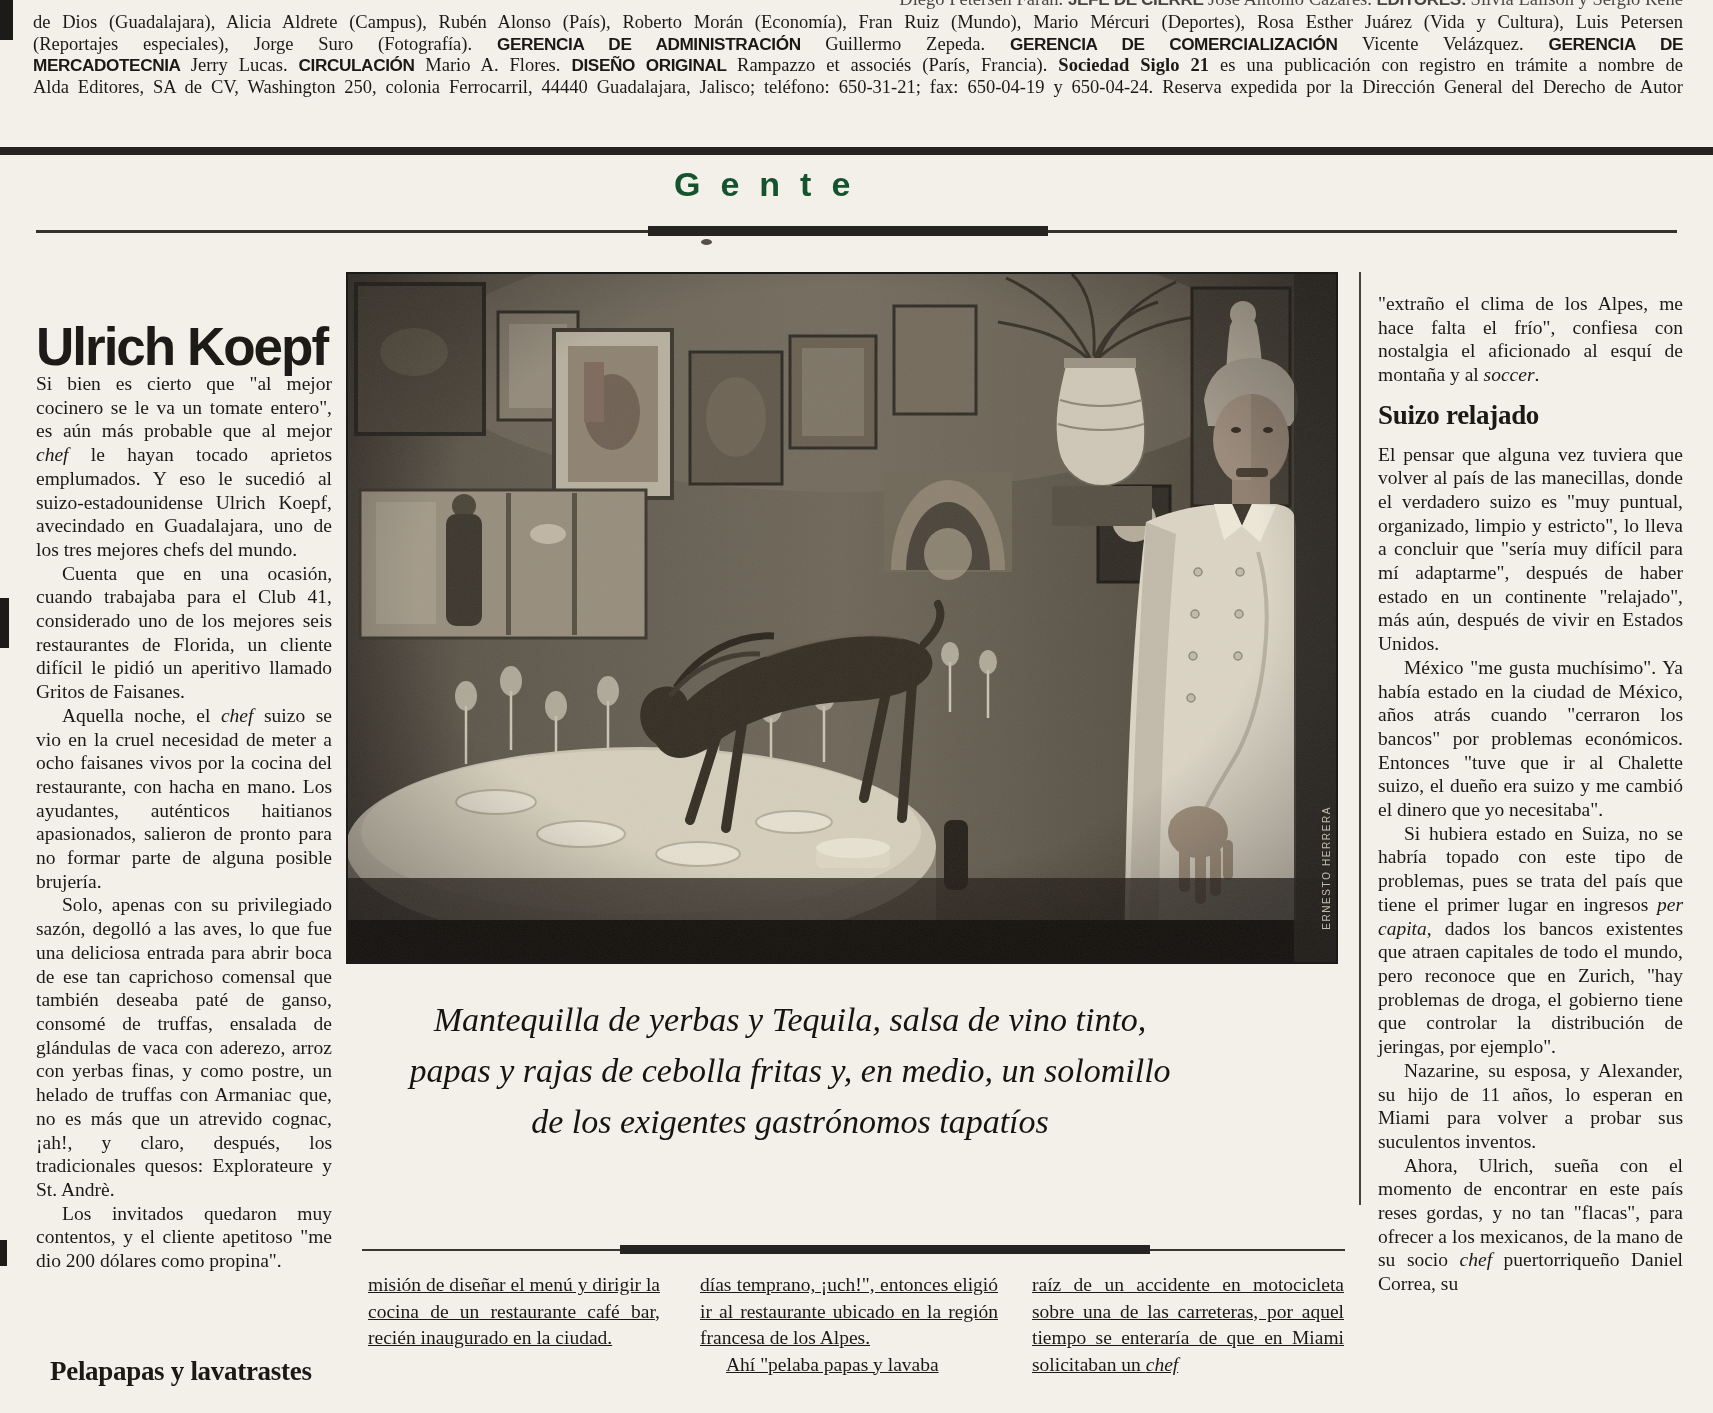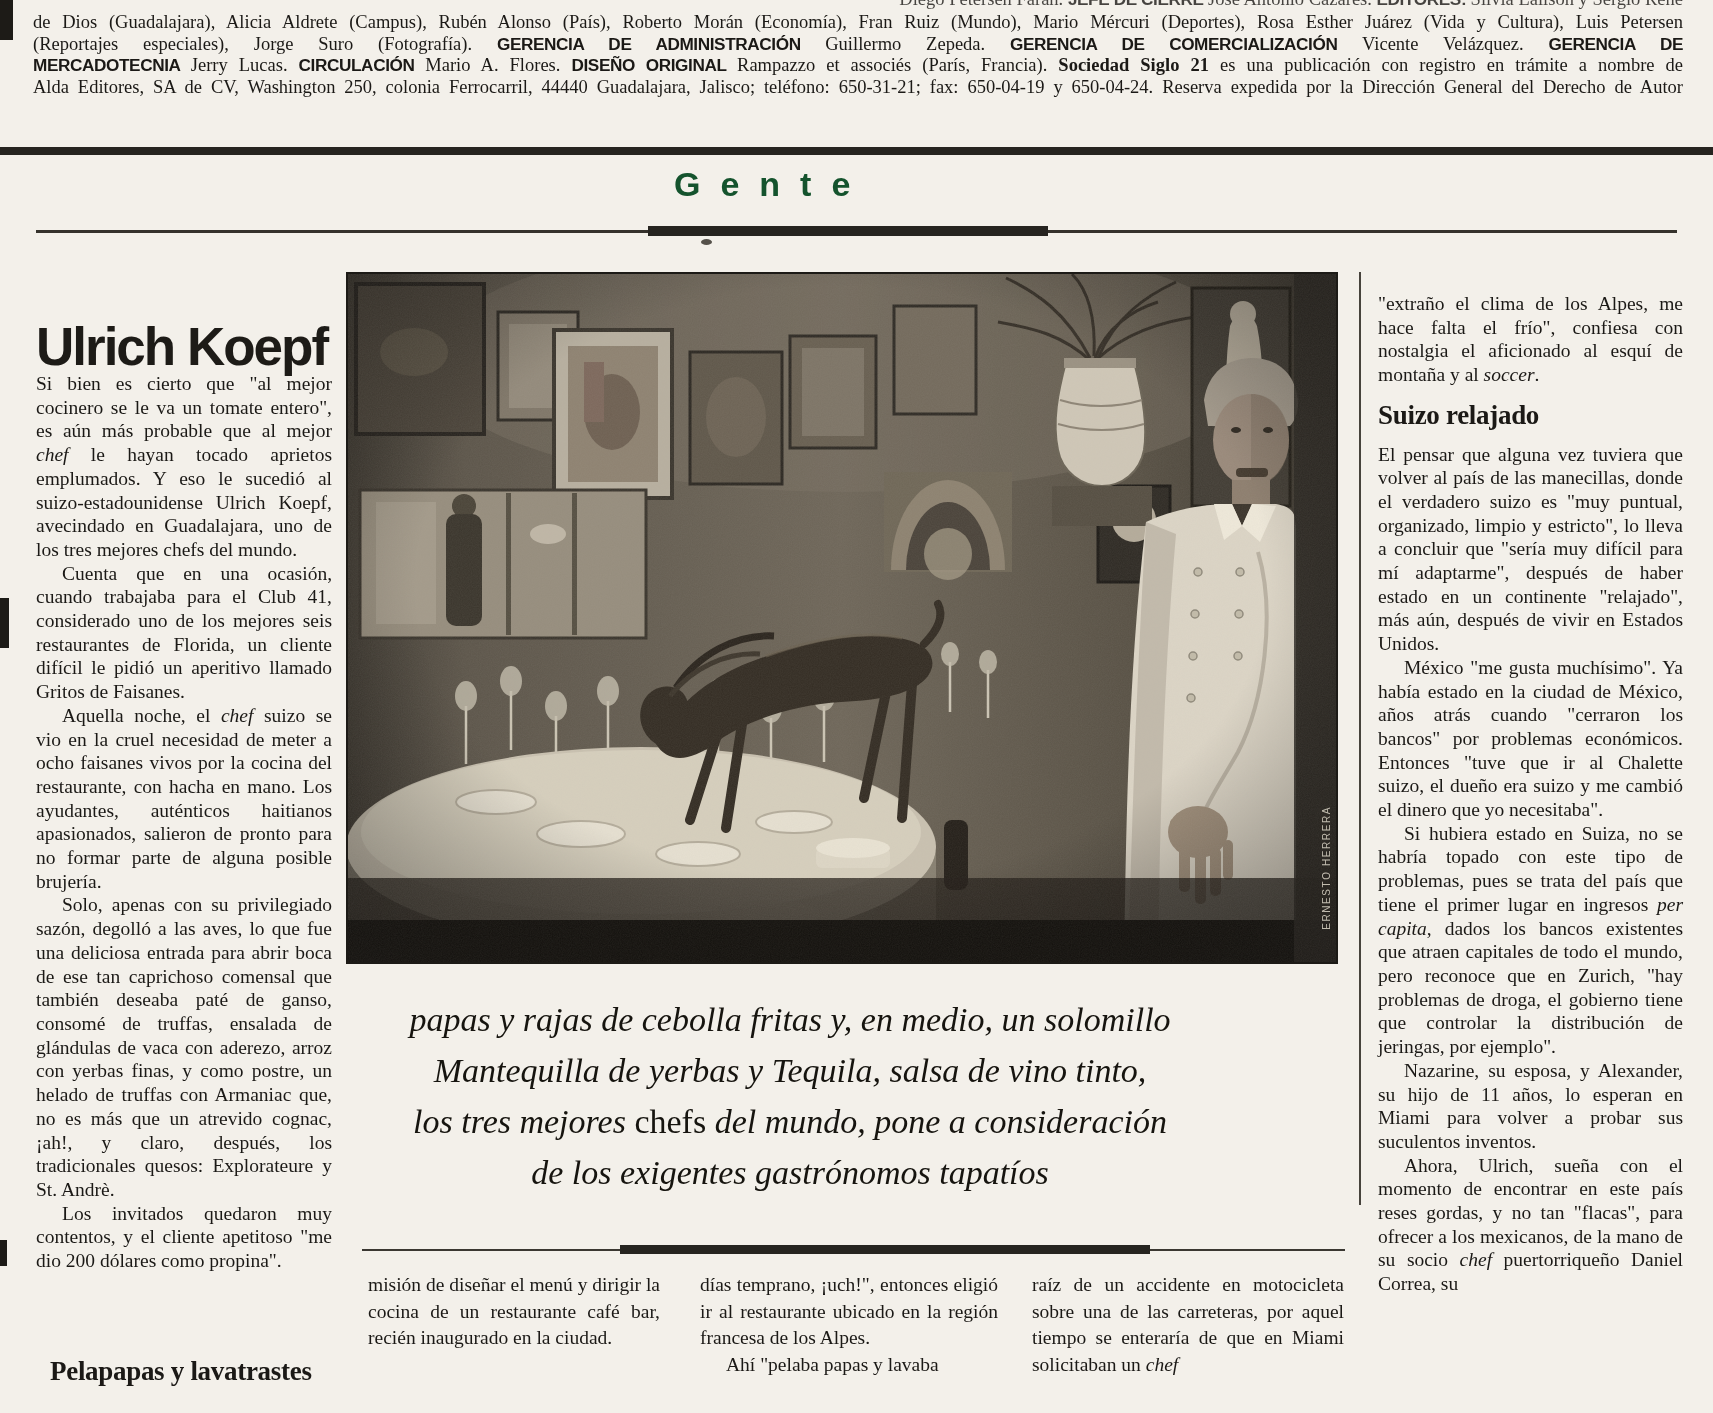--- a/index.html
+++ b/index.html
@@ -50,21 +50,21 @@
   .photo-wrap svg{display:block;width:992px;height:692px;}
   .credit{position:absolute;right:6px;bottom:34px;writing-mode:vertical-rl;transform:rotate(180deg);
     font-family:"Liberation Sans",sans-serif;font-size:10px;letter-spacing:1.6px;color:#cfc9bb;opacity:.92;}
 
   
   .caption{position:absolute;left:350px;top:994px;width:880px;text-align:center;
     font-size:34px;line-height:51px;color:#16140f;}
 
   
   .bcol{position:absolute;top:1272px;text-align:justify;font-size:19.5px;line-height:26.5px;}
-  .bcol p{margin:0;}
+  .bcol p{margin:0;text-decoration:underline;}
   .bcol p.ind{text-indent:26px;}
   .bcol-a{left:368px;width:292px;}
   .bcol-b{left:700px;width:298px;}
   .bcol-c{left:1032px;width:312px;}
 
   
   .art{position:absolute;background:#1d1b17;}
   .art1{left:0;top:0;width:13px;height:40px;}
   .art2{left:0;top:598px;width:9px;height:50px;}
   .art3{left:0;top:1240px;width:7px;height:26px;}
@@ -277,23 +277,22 @@
     <rect x="948" y="0" width="44" height="692" fill="#2e2a24" opacity="0.85"></rect>
 
     <rect width="992" height="692" fill="url(#vig)"></rect>
     <rect width="992" height="692" filter="url(#grain)" opacity="0.55"></rect>
     <rect x="1" y="1" width="990" height="690" fill="none" stroke="#1c1a16" stroke-width="2"></rect>
   </svg>
   <span class="credit">ERNESTO HERRERA</span>
 </div>
 
 <div class="caption">
+  <div><span class="it">Mantequilla de yerbas y Tequila, salsa de vino tinto,</span></div>
   <div><span class="it">papas y rajas de cebolla fritas y, en medio, un solomillo</span></div>
-  <div><span class="it">Mantequilla de yerbas y Tequila, salsa de vino tinto,</span></div>
-  <div><span class="it">los tres mejores </span><span>chefs</span><span class="it"> del mundo, pone a consideración</span></div>
   <div><span class="it">de los exigentes gastrónomos tapatíos</span></div>
 </div>
 
 <div class="rule rule-caption-thin"></div>
 <div class="rule rule-caption-thick"></div>
 <div class="vline"></div>
 
 <div class="bcol bcol-a">
   <p><span>misión de diseñar el menú y dirigir la cocina de un restaurante café bar, recién inaugurado en la ciudad.</span></p>
 </div>

